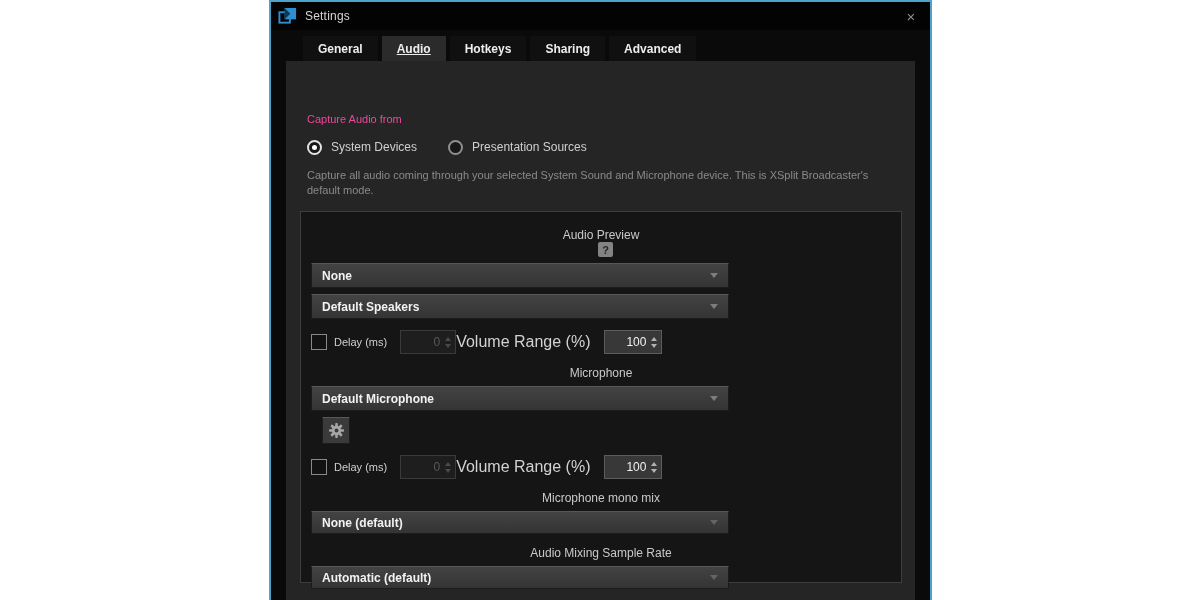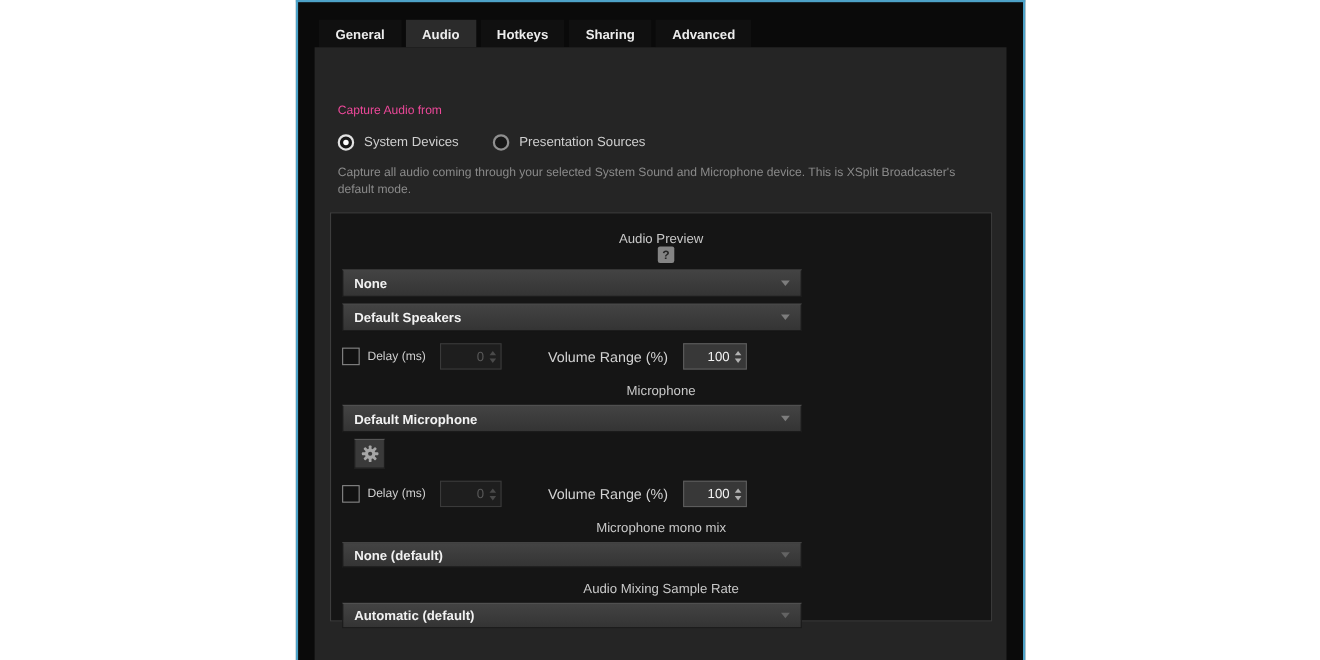--- a/index.html
+++ b/index.html
@@ -14,24 +14,24 @@
 
   
   .titlebar { height:28px; background:#030303; display:flex; align-items:center;
     padding:0 8px 0 7px; flex:none; }
   .app-logo { width:19px; height:19px; margin-right:8px; flex:none; }
   .title-text { color:#d6d6d6; font-size:12px; letter-spacing:.2px; }
   .close-btn { margin-left:auto; width:22px; height:20px; display:flex; align-items:center;
     justify-content:center; color:#8f8f8f; font-size:15px; cursor:default; }
 
   
-  .tabstrip { display:flex; gap:4px; padding-left:19px; margin-top:16px; flex:none; }
+  .tabstrip { display:flex; gap:4px; padding-left:32px; margin-top:6px; flex:none; }
   .tab { height:25px; padding:0 15px; display:flex; align-items:center;
     background:#101010; color:#ededed; font-size:12px; font-weight:700; }
-  .tab.active { background:#2b2b2b; }
+  .tab.active { background:#2b2b2b;text-decoration:underline; }
 
   
   .content { flex:1; margin:0 15px 0 15px; background:#252525; padding:13px 14px 0 21px; }
   .section-heading { color:#ec4899; font-size:11px; margin-bottom:15px;margin-top:39px; }
 
   .radio-row { display:flex; align-items:flex-start; margin-bottom:13px; }
   .radio { width:15px; height:15px; border-radius:50%; background:#171717; position:relative;
     flex:none; }
   .radio.sel { border:2px solid #e2e2e2; }
   .radio.unsel { border:2px solid #8f8f8f; }
@@ -78,32 +78,41 @@
   .spin-down { width:0; height:0; border-left:3.5px solid transparent;
     border-right:3.5px solid transparent; border-top:4px solid #b2b2b2; }
   .spinner.disabled { width:56px; background:#1e1e1e; border:1px solid #3a3a3a;
     margin-left:13px; }
   .spinner.disabled .val { color:#585858; }
   .spinner.disabled .spin-up { border-bottom-color:#4a4a4a; }
   .spinner.disabled .spin-down { border-top-color:#4a4a4a; }
   .spinner.enabled { width:58px; background:#383838; border:1px solid #5c5c5c;
     margin-left:14px; }
   .spinner.enabled .val { color:#f2f2f2; }
-  .vol-label { color:#d2d2d2; font-size:13px; margin-left:42px; }
+  .vol-label { color:#d2d2d2; font-size:16px; }
 
   .mic-row { display:flex; align-items:flex-start;flex-direction:column; }
   .gear-btn { width:28px; height:27px; margin:6px 0 0 11px; background:#3a3a3a;
     border:1px solid #1c1c1c; border-top-color:#575757; display:flex; align-items:center;
     justify-content:center; }
 </style>
 </head>
 <body>
 
 <div class="window">
 
+  <div class="titlebar">
+    <svg class="app-logo" viewBox="0 0 20 20">
+      <rect x="7" y="1" width="12" height="12" fill="#2e8fd0"></rect>
+      <rect x="1.5" y="5.5" width="11" height="11" fill="none" stroke="#2e8fd0" stroke-width="2"></rect>
+      <path d="M7 1 L13 7 L7 13 Z" fill="#0a3a5c"></path>
+    </svg>
+    <span class="title-text">Settings</span>
+    <div class="close-btn">×</div>
+  </div>
 
   <div class="tabstrip">
     <div class="tab">General</div>
     <div class="tab active">Audio</div>
     <div class="tab">Hotkeys</div>
     <div class="tab">Sharing</div>
     <div class="tab">Advanced</div>
   </div>
 
   <div class="content">

